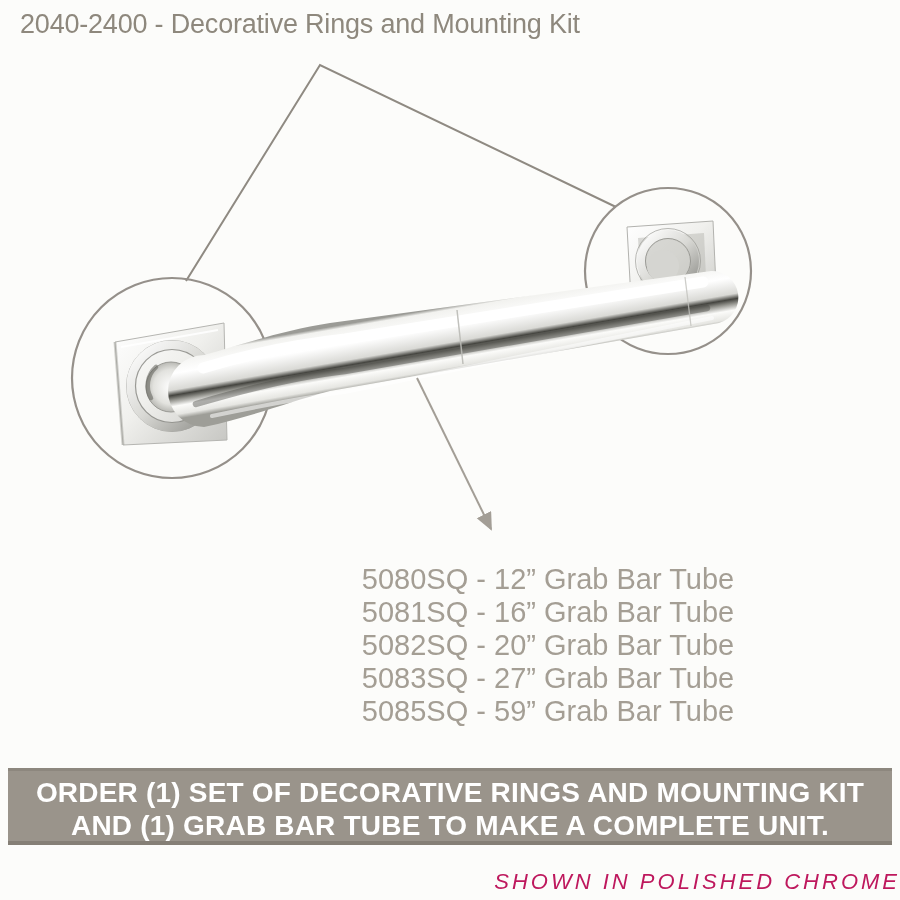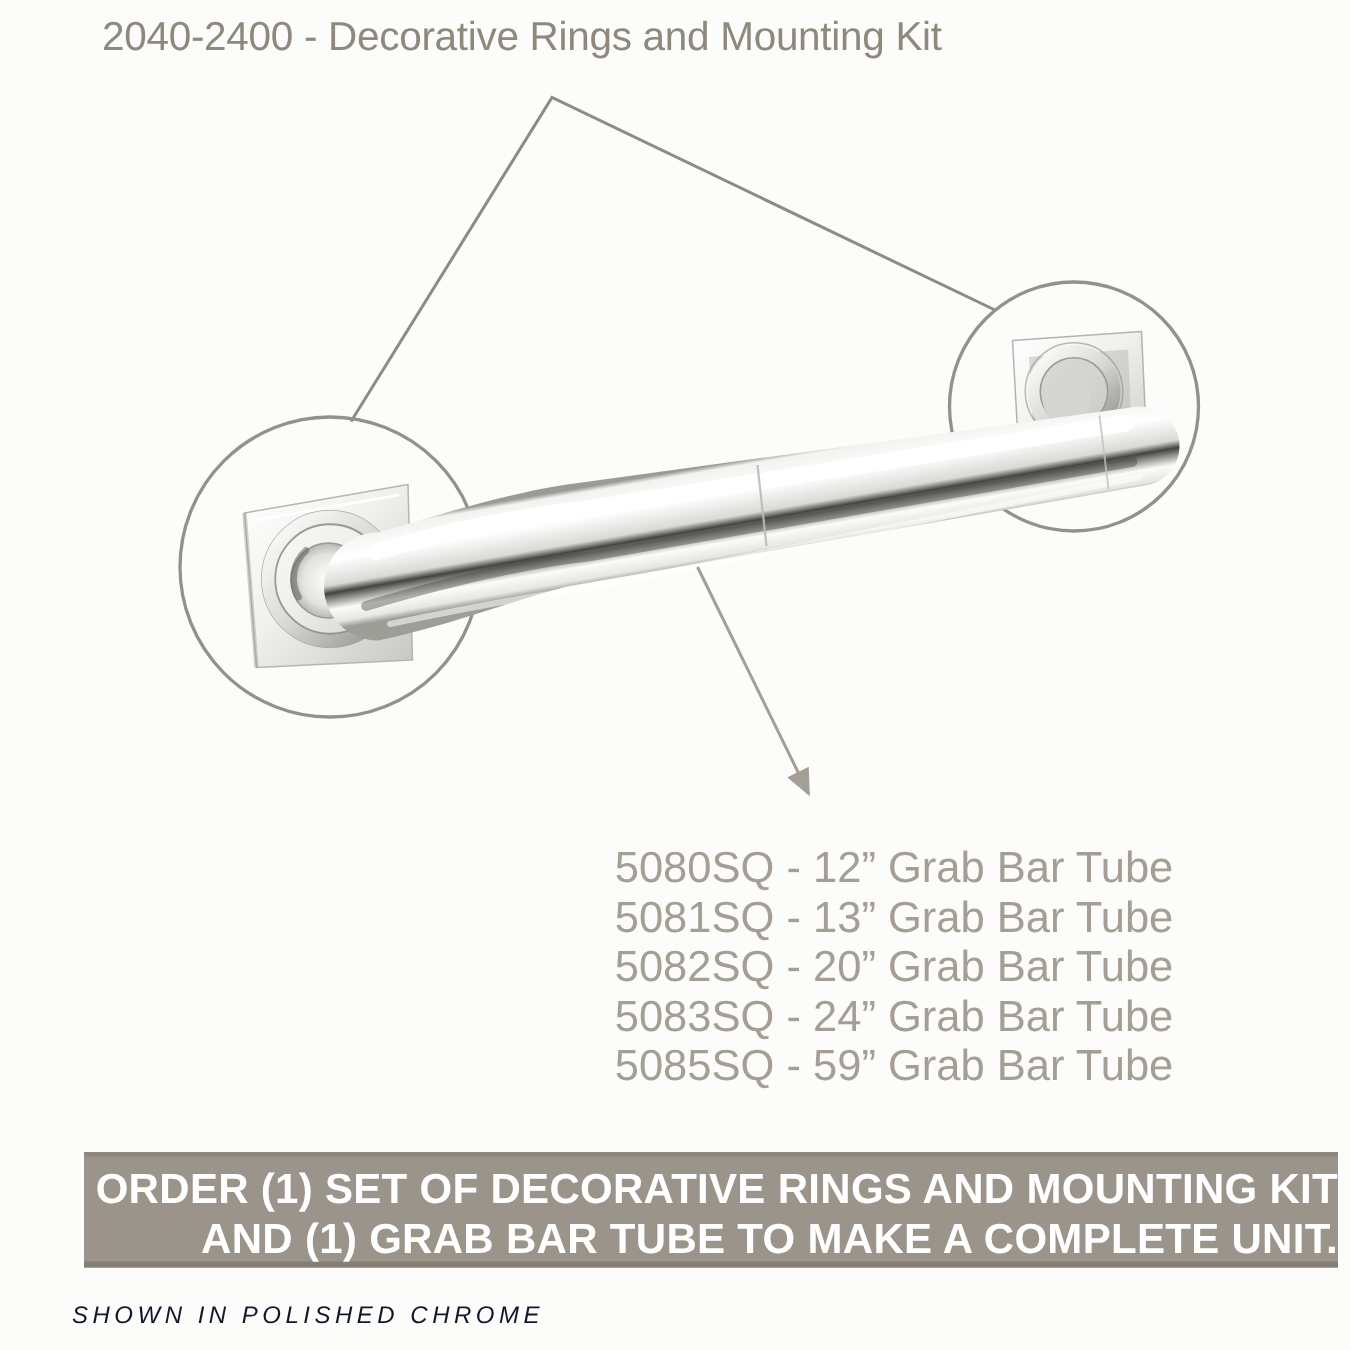--- a/index.html
+++ b/index.html
@@ -3,21 +3,21 @@
 <meta charset="utf-8">
 <style>
   html,body{margin:0;padding:0;}
   body{
     width:900px;height:900px;
     background:#fcfcfa;
     font-family:"Liberation Sans", sans-serif;
     position:relative;
     overflow:hidden;
   }
-  .stage{position:absolute;inset:0;margin-left:48px;}
+  .stage{position:absolute;inset:0;}
   .title{
     position:absolute;left:20px;top:8px;margin:0;
     font-size:27px;font-weight:400;line-height:32px;
     letter-spacing:-0.2px;color:#8e887d;
   }
   .diagram{
     position:absolute;left:0;top:0;width:900px;height:560px;
   }
   .parts{
     position:absolute;top:563px;left:548px;
@@ -25,28 +25,28 @@
     text-align:right;white-space:nowrap;
     font-size:29px;line-height:33px;color:#a49e94;
   }
   .banner{
     position:absolute;left:8px;right:8px;top:768px;
     box-sizing:border-box;height:77px;
     background:#9a948b;
     border-top:3px solid #8d877e;
     border-bottom:4px solid #85publics7f76;
     border-bottom:4px solid #857f76;
-    color:#ffffff;text-align:right;
+    color:#ffffff;text-align:center;
     font-weight:700;font-size:28px;line-height:33px;
     padding-top:5px;letter-spacing:0.2px;
   }
   .caption{
     position:absolute;left:0;right:0;top:869px;
-    text-align:left;font-style:italic;
-    font-size:16px;letter-spacing:3px;color:#0f172a;
+    text-align:right;font-style:italic;
+    font-size:22px;letter-spacing:3px;color:#be185d;
   }
 </style>
 </head>
 <body>
 
 <div class="stage">
 
   <h1 class="title">2040-2400 - Decorative Rings and Mounting Kit</h1>
 
   <svg class="diagram" viewBox="0 0 900 560">
@@ -123,23 +123,23 @@
       <path d="M212,416 C260,406 300,398 345,392 L712,318" stroke="#ffffff" stroke-width="4" fill="none" stroke-linecap="round" opacity="0.55"></path>
       <path d="M457,310 L463,364" stroke="#bbbbb6" stroke-width="1.5" opacity="0.9"></path>
       <path d="M685,277 L691,326" stroke="#c2c2bd" stroke-width="1.3" opacity="0.8"></path>
     </g>
 
     <line x1="417" y1="378" x2="491" y2="529" stroke="#a39e96" stroke-width="2" marker-end="url(#arrowhead)"></line>
   </svg>
 
   <div class="parts">
     <div>5080SQ - 12” Grab Bar Tube</div>
-    <div>5081SQ - 13” Grab Bar Tube</div>
+    <div>5081SQ - 16” Grab Bar Tube</div>
     <div>5082SQ - 20” Grab Bar Tube</div>
-    <div>5083SQ - 24” Grab Bar Tube</div>
+    <div>5083SQ - 27” Grab Bar Tube</div>
     <div>5085SQ - 59” Grab Bar Tube</div>
   </div>
 
   <div class="banner">
     <div>ORDER (1) SET OF DECORATIVE RINGS AND MOUNTING KIT</div>
     <div>AND (1) GRAB BAR TUBE TO MAKE A COMPLETE UNIT.</div>
   </div>
 
   <div class="caption">SHOWN IN POLISHED CHROME</div>
 

